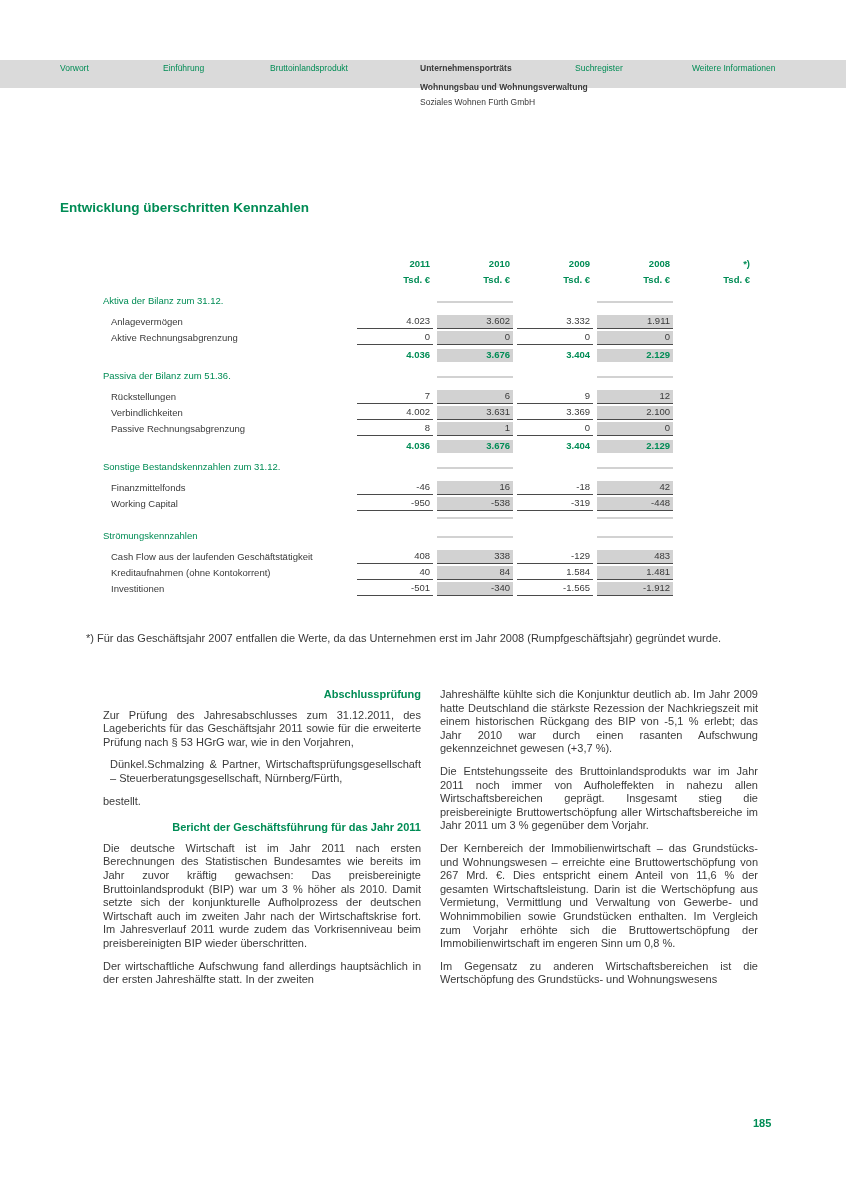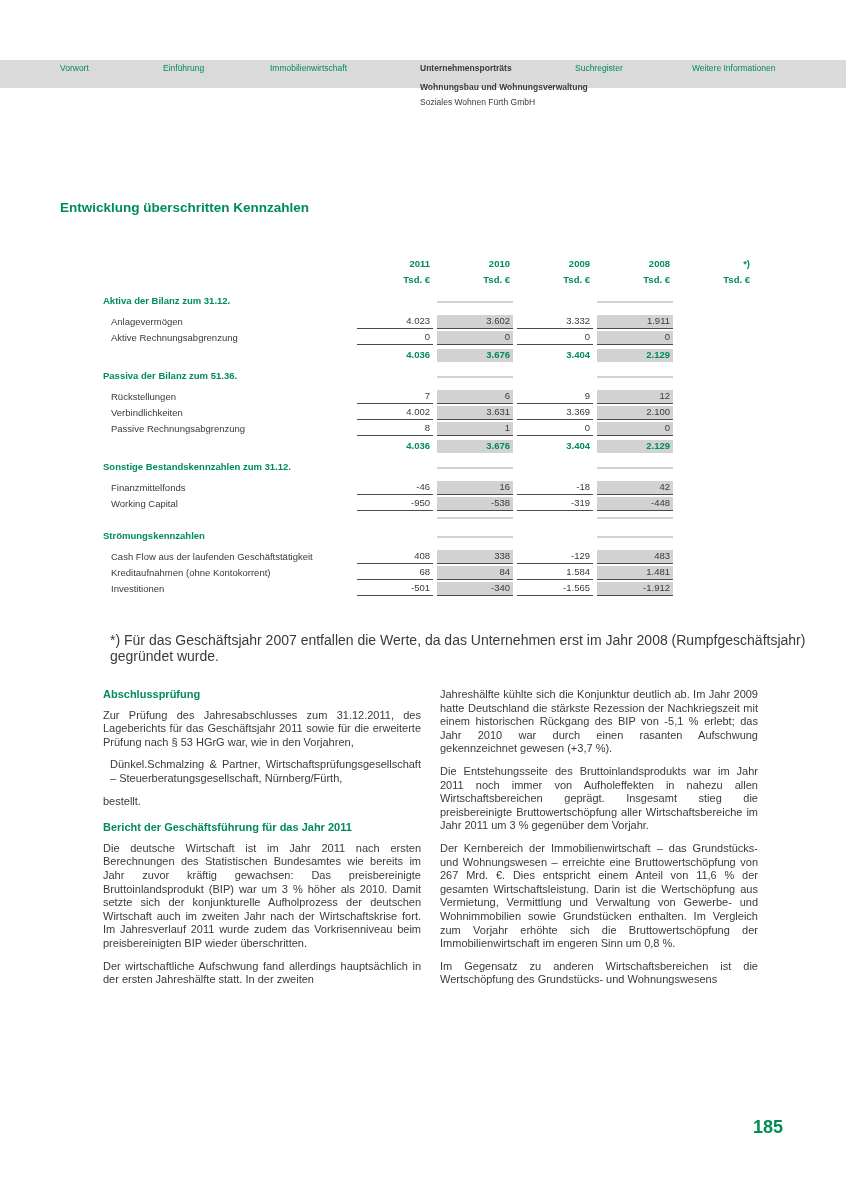--- a/index.html
+++ b/index.html
@@ -37,48 +37,48 @@
   .t-label{width:250px;font-size:9.5px;padding-bottom:2px;white-space:nowrap}
   .t-label.indent{padding-left:8px}
   .t-cell{width:76px;margin-left:4px;text-align:right;font-size:9.5px;padding:0 3px 2px 0;white-space:nowrap}
   .t-cell.shade{background:var(--shade)}
   .t-cell.lined{border-bottom:1px solid var(--line)}
   .t-row.t-head{height:16px}
   .t-row.t-head .t-cell{color:var(--accent);font-weight:bold}
   .t-row.t-unit{height:17px}
   .t-row.t-unit .t-cell{color:var(--accent);font-weight:bold}
   .t-row.t-section{height:25px}
-  .t-row.t-section .t-label{color:var(--accent);font-weight:bold}
+  .t-row.t-section .t-label{color:var(--accent);font-weight:normal}
   .t-row.t-data{height:16px}
   .t-row.t-total{height:18px}
   .t-row.t-total .t-cell{color:var(--accent);font-weight:bold}
   .t-row.t-spacer{height:12px}
 
-  .footnote{position:absolute;left:110px;top:632px;font-size:14px;color:var(--text)}
+  .footnote{position:absolute;left:86px;top:632px;font-size:11px;color:var(--text)}
 
   
   .body-col{position:absolute;top:688px;width:318px;font-size:11px;line-height:13.6px;text-align:justify;color:var(--text)}
   .body-left{left:103px}
   .body-right{left:440px}
-  .b-heading{color:var(--accent);font-weight:bold;margin:13px 0 7px 0;text-align:left}
+  .b-heading{color:var(--accent);font-weight:bold;margin:13px 0 7px 0;text-align:right}
   .body-col > :first-child{margin-top:0}
   .b-p{margin-bottom:9px}
   .b-indent{padding-left:7px}
 
-  .page-number{position:absolute;left:753px;top:1117px;font-size:18px;font-weight:bold;color:var(--accent)}
+  .page-number{position:absolute;left:753px;top:1117px;font-size:11px;font-weight:bold;color:var(--accent)}
 </style>
 </head>
 <body>
 
 <div class="page">
 
   <div class="nav-bar">
       <span class="nav-item">Vorwort</span>
       <span class="nav-item">Einführung</span>
-      <span class="nav-item">Immobilienwirtschaft</span>
+      <span class="nav-item">Bruttoinlandsprodukt</span>
       <span class="nav-item active">Unternehmensporträts</span>
       <span class="nav-item">Suchregister</span>
       <span class="nav-item">Weitere Informationen</span>
     </div>
 
   <div class="nav-sub">
     <div class="l1">Wohnungsbau und Wohnungsverwaltung</div>
     <div class="l2">Soziales Wohnen Fürth GmbH</div>
   </div>
 
@@ -216,21 +216,21 @@
       <div class="t-row t-data">
         <div class="t-label indent">Cash Flow aus der laufenden Geschäftstätigkeit</div>
         <div class="t-cell lined">408</div>
         <div class="t-cell shade lined">338</div>
         <div class="t-cell lined">-129</div>
         <div class="t-cell shade lined">483</div>
         <div class="t-cell"></div>
       </div>
       <div class="t-row t-data">
         <div class="t-label indent">Kreditaufnahmen (ohne Kontokorrent)</div>
-        <div class="t-cell lined">68</div>
+        <div class="t-cell lined">40</div>
         <div class="t-cell shade lined">84</div>
         <div class="t-cell lined">1.584</div>
         <div class="t-cell shade lined">1.481</div>
         <div class="t-cell"></div>
       </div>
       <div class="t-row t-data">
         <div class="t-label indent">Investitionen</div>
         <div class="t-cell lined">-501</div>
         <div class="t-cell shade lined">-340</div>
         <div class="t-cell lined">-1.565</div>

